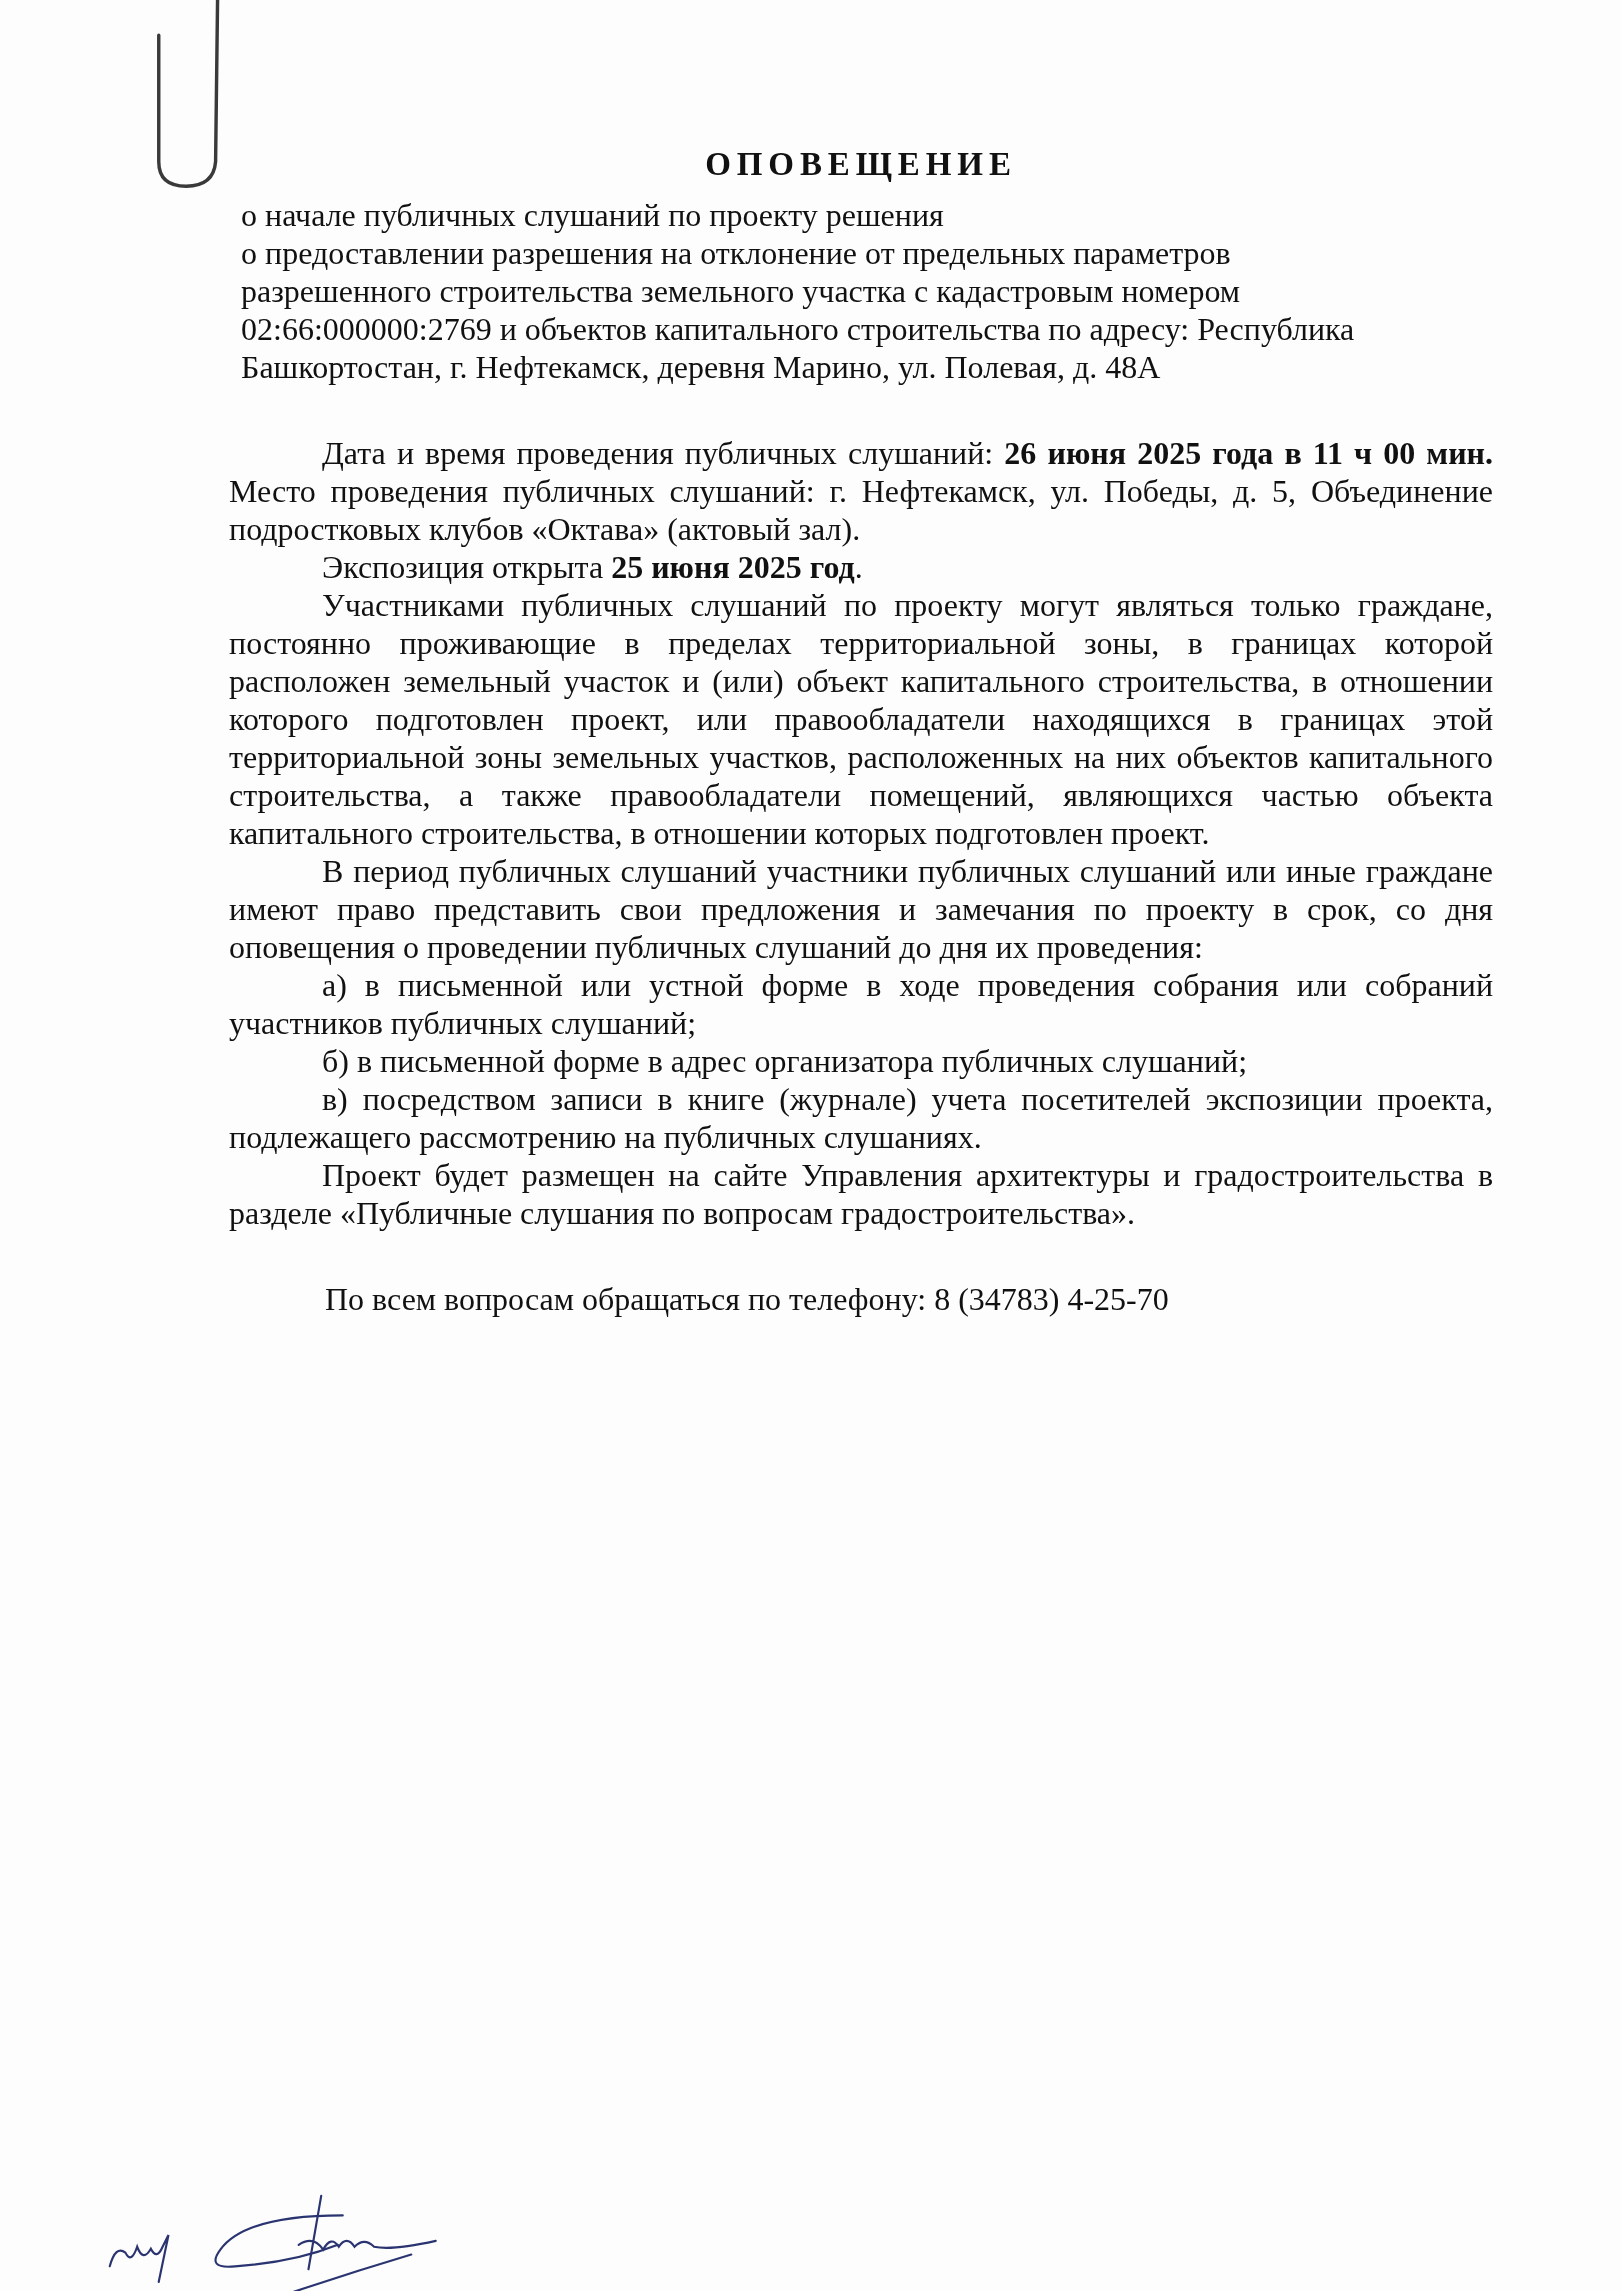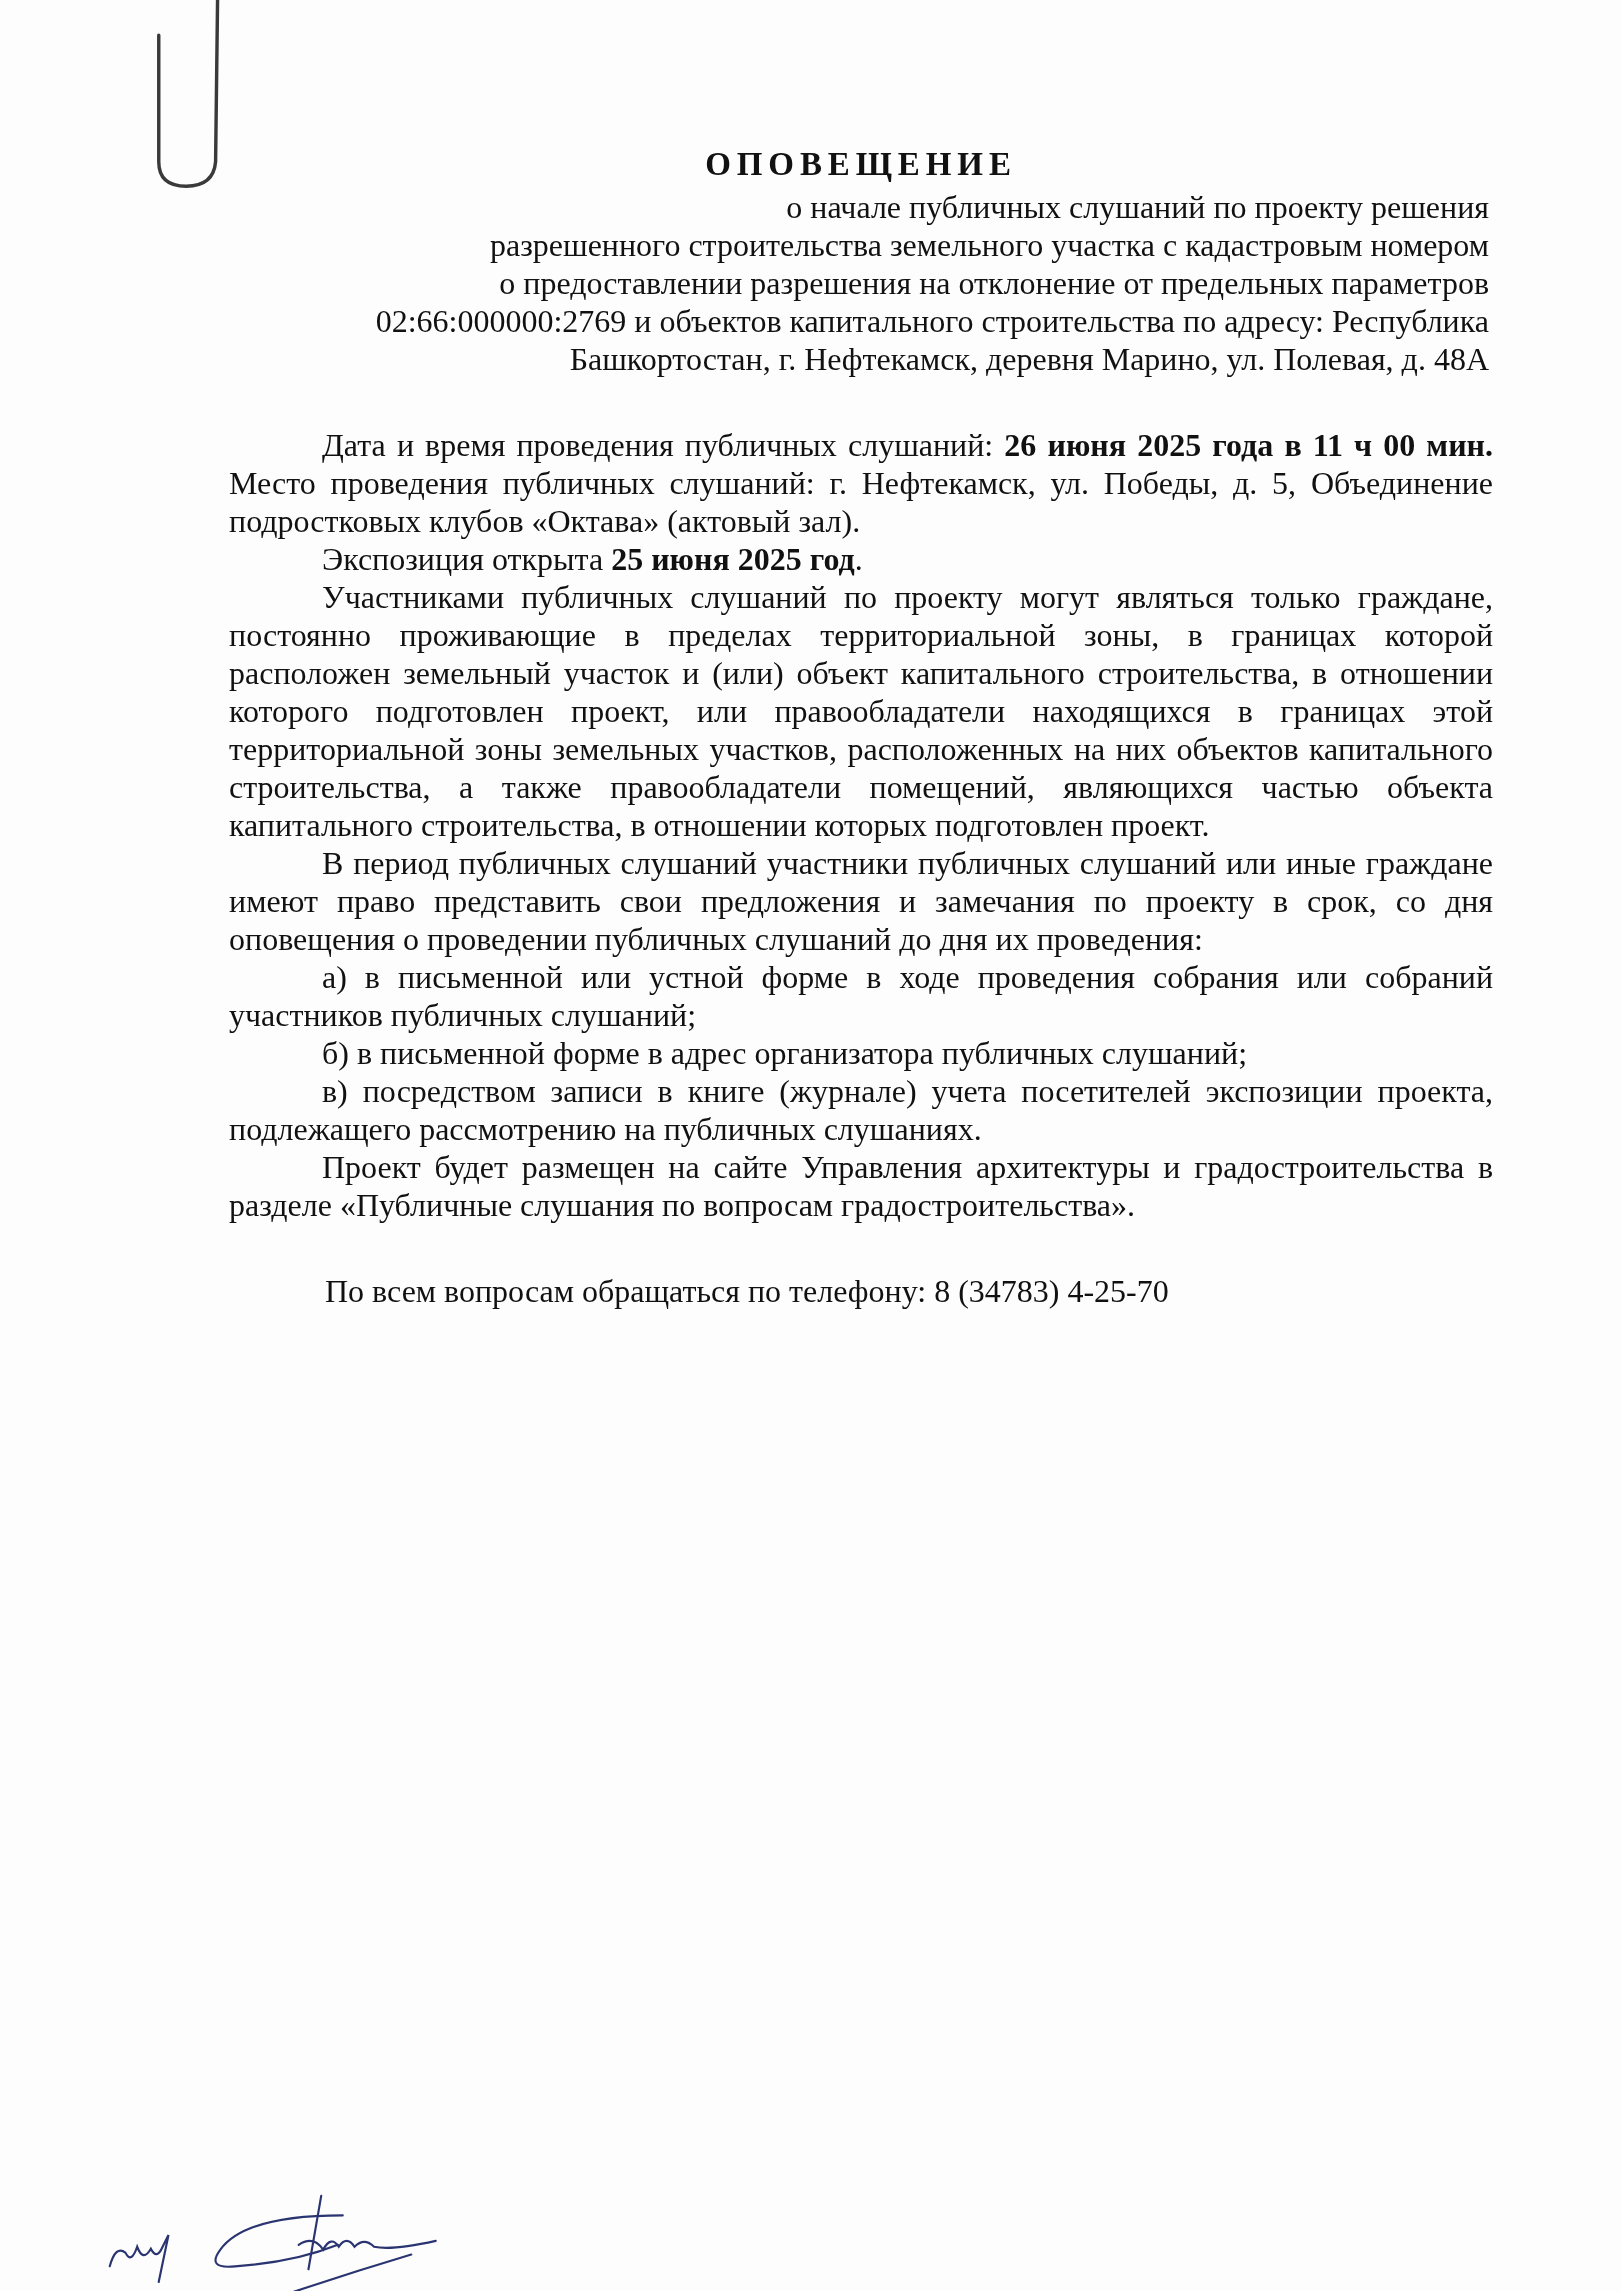--- a/index.html
+++ b/index.html
@@ -2,43 +2,43 @@
 <html><head>
   <meta charset="utf-8">
   <style>
     html, body { margin: 0; padding: 0; background: #ffffff; }
     body { width: 1621px; height: 2292px; position: relative; overflow: hidden; color: #111; }
     .page { position: absolute; left: 0; top: 0; width: 1621px; height: 2292px; background: #fdfdfd; }
     .paperclip { position: absolute; left: 147px; top: 0; width: 98px; height: 196px; }
     .doc { position: absolute; left: 229px; top: 145px; width: 1264px;
       font-family: "Liberation Serif", "DejaVu Serif", serif; font-size: 32px; line-height: 38px; }
     .title { text-align: center; font-weight: bold; letter-spacing: 5.9px; font-size: 33px; margin: 0; line-height: 39px; }
-    .subtitle { text-align: right; margin: 4px; }
+    .subtitle { text-align: left; margin: 12px; }
     .subtitle div { line-height: 38px; }
     .body { margin-top: 48px; }
     .p { text-align: justify; text-indent: 93px; margin: 0; }
     .p b { font-weight: bold; }
     .contact { margin-top: 48px; text-indent: 96px; }
     .signature { position: absolute; left: 98px; top: 2176px; width: 372px; height: 118px; }
   </style>
 </head>
 <body>
 
 <div class="page">
 
   <svg class="paperclip" viewBox="0 0 100 200">
     <path d="M12 36 L12 165 Q12 190 40 190 Q68 190 70 165 L72 0" fill="none" stroke="#3a3a3a" stroke-width="3.5" stroke-linecap="round"></path>
   </svg>
 
   <div class="doc">
     <h1 class="title">ОПОВЕЩЕНИЕ</h1>
     <div class="subtitle">
       <div>о начале публичных слушаний по проекту решения</div>
+      <div>о предоставлении разрешения на отклонение от предельных параметров</div>
       <div>разрешенного строительства земельного участка с кадастровым номером</div>
-      <div>о предоставлении разрешения на отклонение от предельных параметров</div>
       <div>02:66:000000:2769 и объектов капитального строительства по адресу: Республика</div>
       <div>Башкортостан, г. Нефтекамск, деревня Марино, ул. Полевая, д. 48А</div>
     </div>
 
     <div class="body">
       <p class="p"><span>Дата и время проведения публичных слушаний: </span><b>26 июня 2025 года в 11 ч 00 мин.</b><span> Место проведения публичных слушаний: г. Нефтекамск, ул. Победы, д. 5, Объединение подростковых клубов «Октава» (актовый зал).</span></p>
       <p class="p"><span>Экспозиция открыта </span><b>25 июня 2025 год</b><span>.</span></p>
       <p class="p">Участниками публичных слушаний по проекту могут являться только граждане, постоянно проживающие в пределах территориальной зоны, в границах которой расположен земельный участок и (или) объект капитального строительства, в отношении которого подготовлен проект, или правообладатели находящихся в границах этой территориальной зоны земельных участков, расположенных на них объектов капитального строительства, а также правообладатели помещений, являющихся частью объекта капитального строительства, в отношении которых подготовлен проект.</p>
       <p class="p">В период публичных слушаний участники публичных слушаний или иные граждане имеют право представить свои предложения и замечания по проекту в срок, со дня оповещения о проведении публичных слушаний до дня их проведения:</p>
       <p class="p">а) в письменной или устной форме в ходе проведения собрания или собраний участников публичных слушаний;</p>

